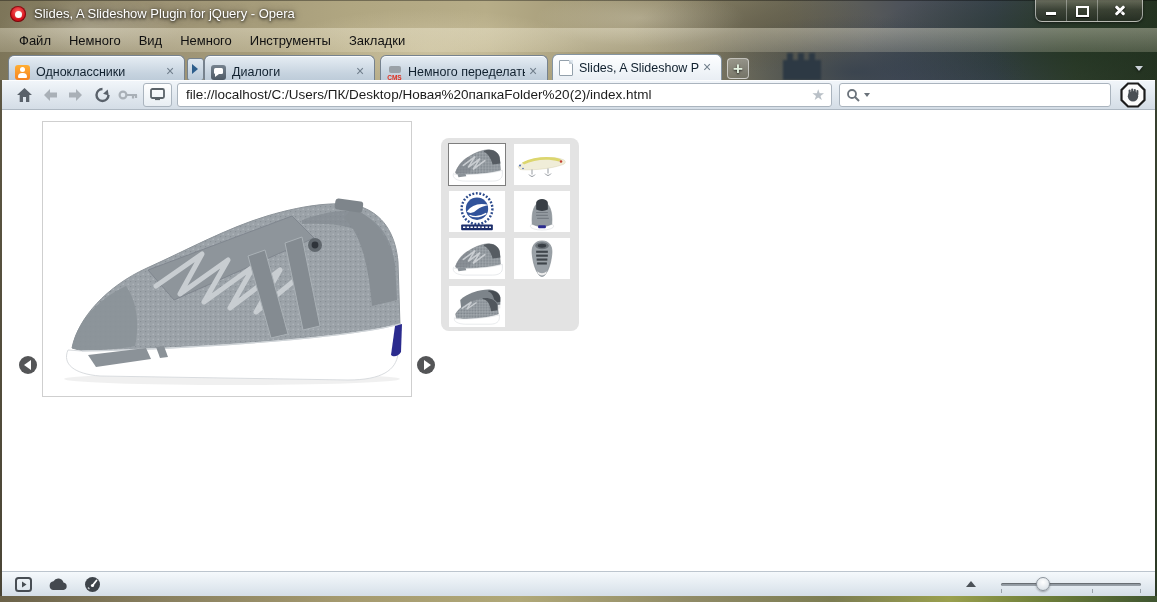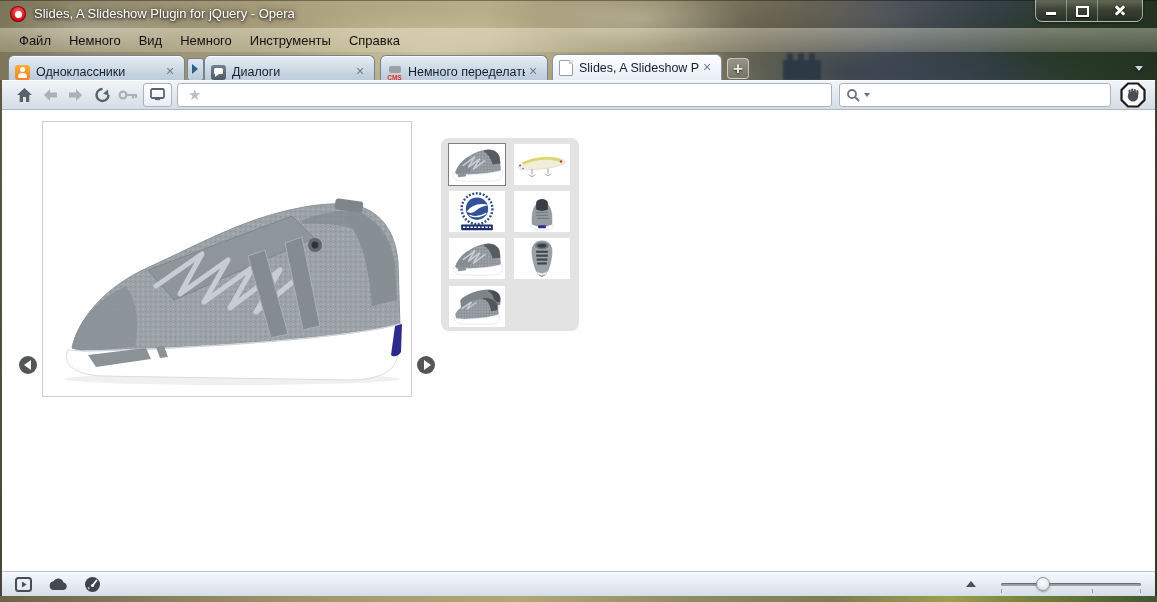--- a/index.html
+++ b/index.html
@@ -218,21 +218,21 @@
           </div>
       </div>
     </div>
 
     <div class="menubar">
       <span class="menu-item">Файл</span>
       <span class="menu-item">Немного</span>
       <span class="menu-item">Вид</span>
       <span class="menu-item">Немного</span>
       <span class="menu-item">Инструменты</span>
-      <span class="menu-item">Справка</span>
+      <span class="menu-item">Закладки</span>
     </div>
 
     <div class="tabbar">
       <div class="tab" style="left:8px;width:177px;">
         <span class="icon-ok"></span>
         <span class="tab-label">Одноклассники</span>
         <span class="tab-close">×</span>
       </div>
       <div class="tab-expander"></div>
       <div class="tab" style="left:204px;width:171px;">
@@ -285,20 +285,21 @@
           <path d="M8.5,6 L19,6 M15,6 L15,9.5 M18,6 L18,9" stroke="#a9b0b7" stroke-width="2.2" fill="none"></path>
         </svg>
       </span>
     <span class="monitor-btn">
         <svg width="15" height="13" viewBox="0 0 15 13">
           <rect x="1" y="1" width="13" height="9" rx="1.5" fill="none" stroke="#5a6268" stroke-width="1.8"></rect>
           <rect x="5" y="10.5" width="5" height="1.6" fill="#5a6268"></rect>
         </svg>
       </span>
     <span class="urlbox">
+      <input class="url-input" type="text" value="file://localhost/C:/Users/ПК/Desktop/Новая%20папкаFolder%20(2)/index.html" style="">
       <span class="star">★</span>
     </span>
     <span class="searchbox">
       <svg width="14" height="14" viewBox="0 0 14 14">
           <circle cx="6" cy="6" r="4" fill="none" stroke="#6b737b" stroke-width="1.8"></circle>
           <path d="M9,9 L13,13" stroke="#6b737b" stroke-width="2"></path>
         </svg>
       <span class="search-caret"></span>
     </span>
     <span class="octagon-btn">

